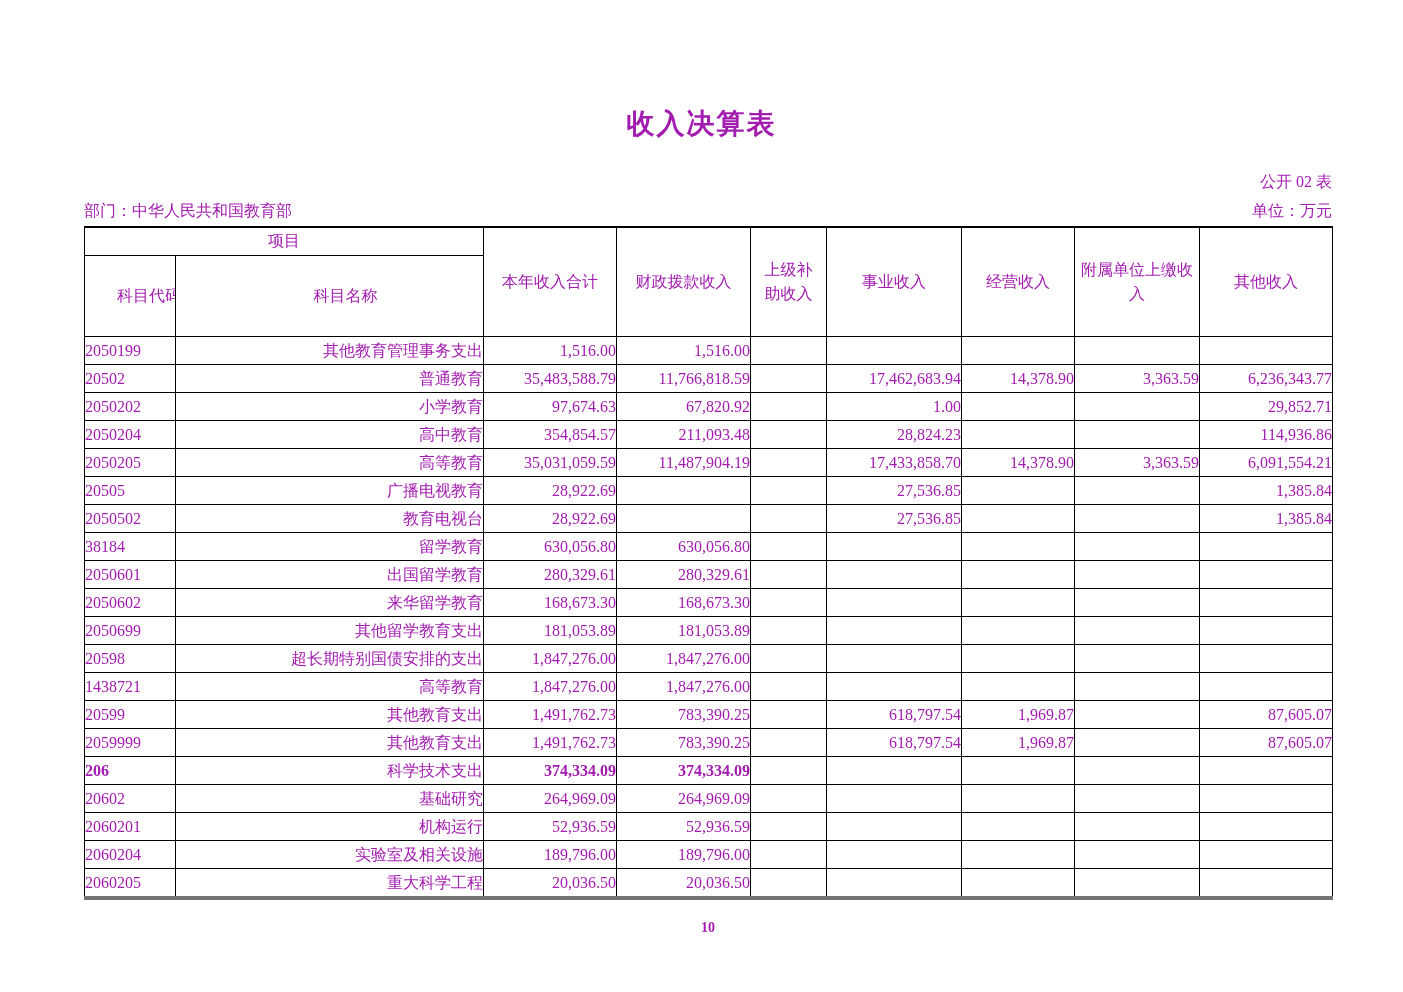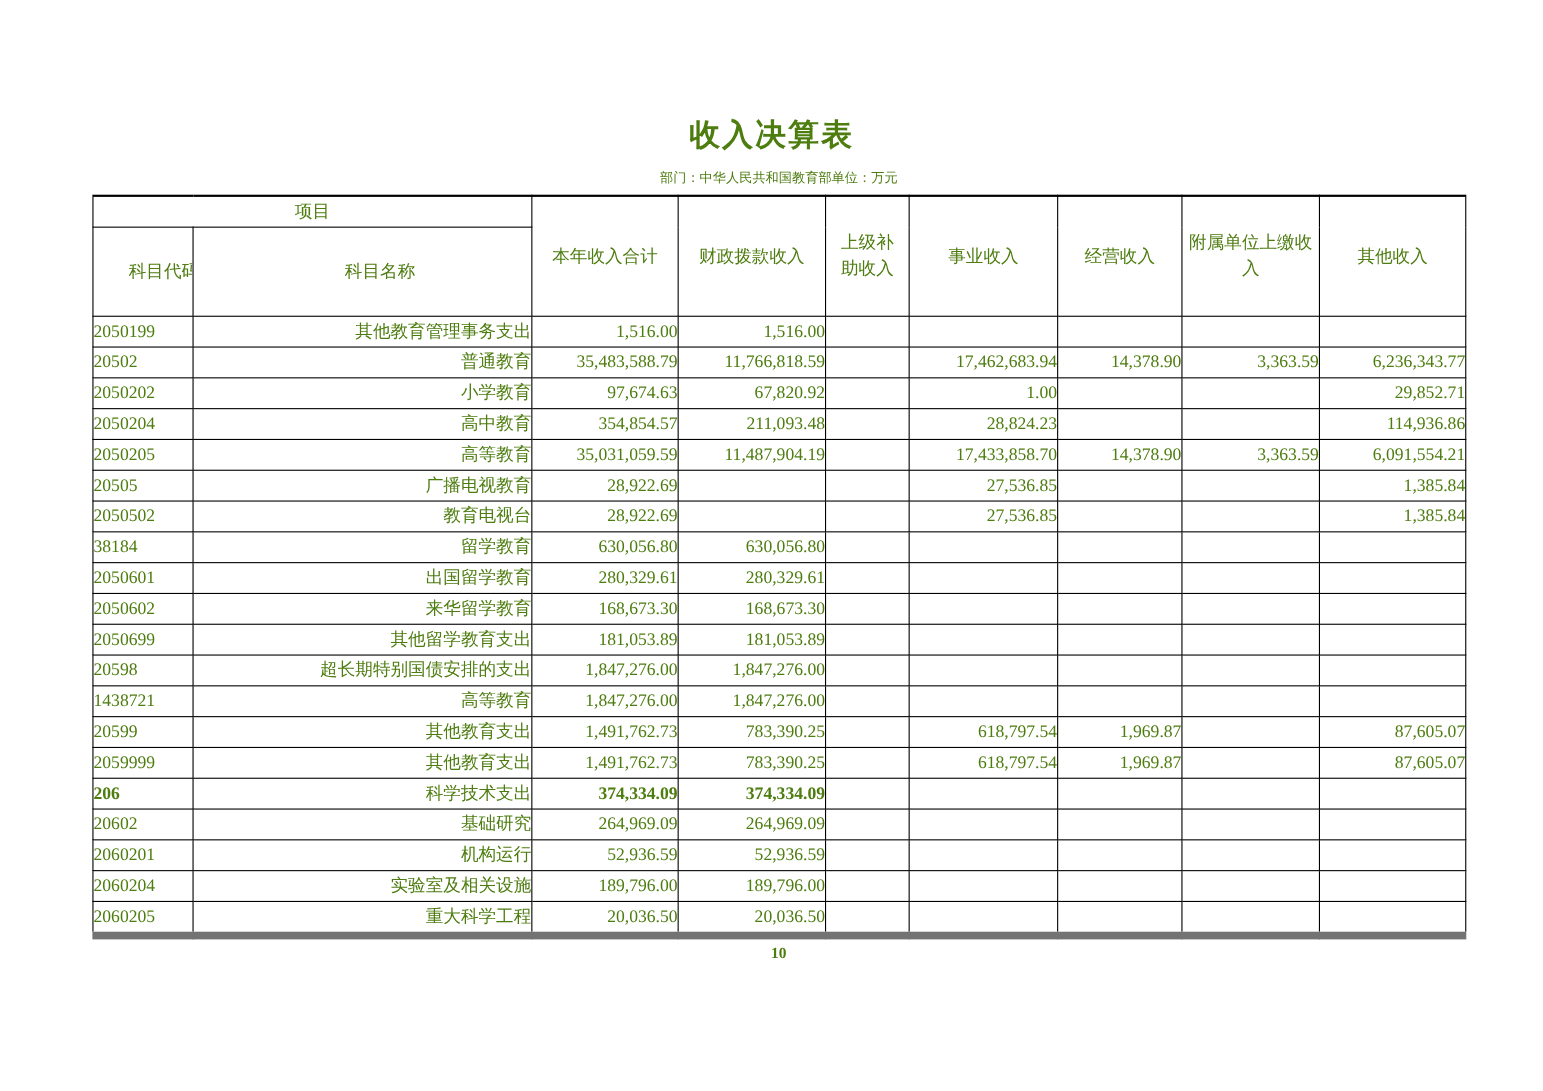--- a/index.html
+++ b/index.html
@@ -1,21 +1,21 @@
 <!DOCTYPE html>
 <html><head>
 <meta charset="utf-8">
 <style>
   html, body { margin: 0; padding: 0; background: #ffffff; }
   .page {
     position: relative;
     width: 1403px;
     height: 992px;
     background: #ffffff;
-    color: #4d7c0f;
+    color: #a21caf;
     font-family: "Liberation Serif", "DejaVu Serif", serif;
     overflow: hidden;
   }
   .title {
     margin: 0;
     padding-top: 106px;
     text-align: center;
     font-size: 28px;
     line-height: 36px;
     font-weight: bold;
@@ -26,33 +26,33 @@
     margin-left: 84px;
   }
   .meta-public {
     margin-top: 30px;
     text-align: right;
     font-size: 16px;
     line-height: 19px;
   }
   .meta-row {
     display: flex;
-    justify-content: center;
+    justify-content: space-between;
     margin-top: 10px;
     margin-bottom: 6px;
-    font-size: 12px;
+    font-size: 16px;
     line-height: 19px;
   }
   table.acct {
     border-collapse: collapse;
     table-layout: fixed;
     width: 1248px;
     margin-left: 84px;
     border-top: 2px solid #000;
-    border-bottom: 7px solid #737373;
+    border-bottom: 4px solid #737373;
   }
   table.acct th, table.acct td {
     border: 1px solid #000;
     padding: 0;
     font-size: 16px;
     overflow: hidden;
     white-space: nowrap;
   }
   thead th {
     font-weight: normal;
@@ -65,34 +65,35 @@
   thead th.wrap { line-height: 24px; padding: 4px 6px; white-space: normal; }
   tbody td { height: 27px; line-height: 27px; }
   td.code { text-align: left; padding-left: 8px; }
   td.name { text-align: right; padding-left: 9px; }
   td.name.indent { padding-left: 28px; }
   td.num { text-align: right; padding-right: 7px; }
   .bold { font-weight: bold; margin-left: 48px; }
   .pageno {
     width: 1248px;
     margin-left: 84px;
-    margin-top: 6px;
+    margin-top: 20px;
     text-align: center;
     font-size: 14px;
     font-weight: bold;
   }
 </style>
 </head>
 <body>
 
 <div class="page">
 
   <h1 class="title">收入决算表</h1>
 
   <div class="meta-block">
+    <div class="meta-public">公开 02 表</div>
     <div class="meta-row">
       <span>部门：中华人民共和国教育部</span>
       <span>单位：万元</span>
     </div>
   </div>
 
   <table class="acct">
     <colgroup>
       <col style="width:91px">
       <col style="width:308px">

